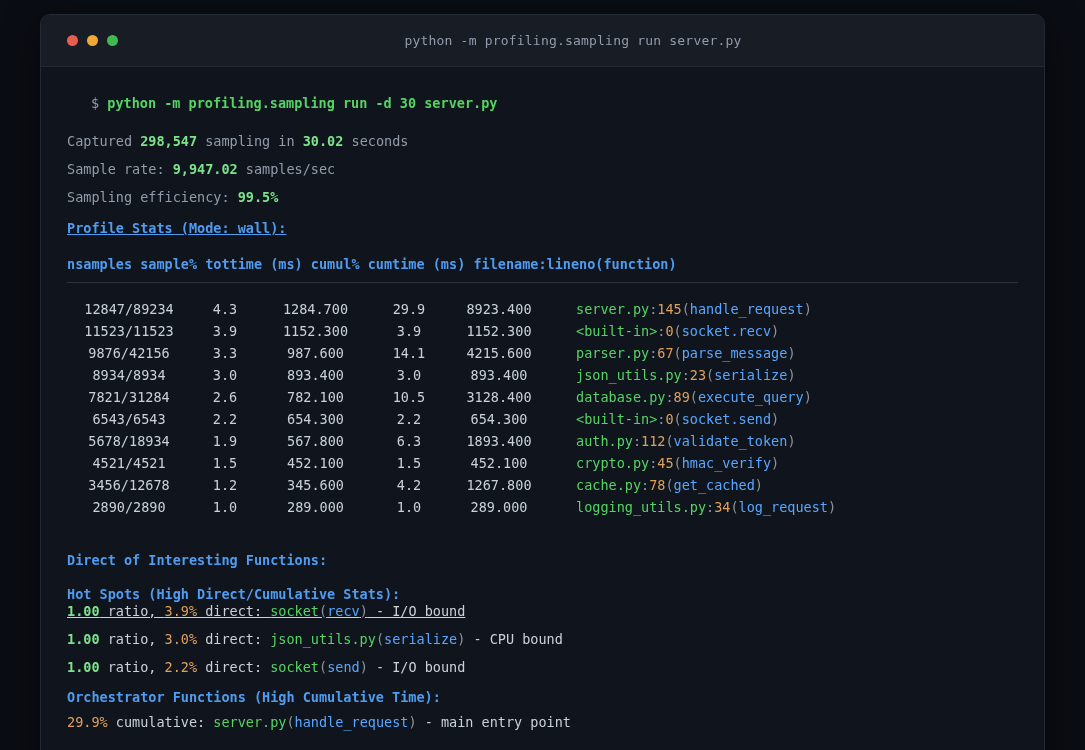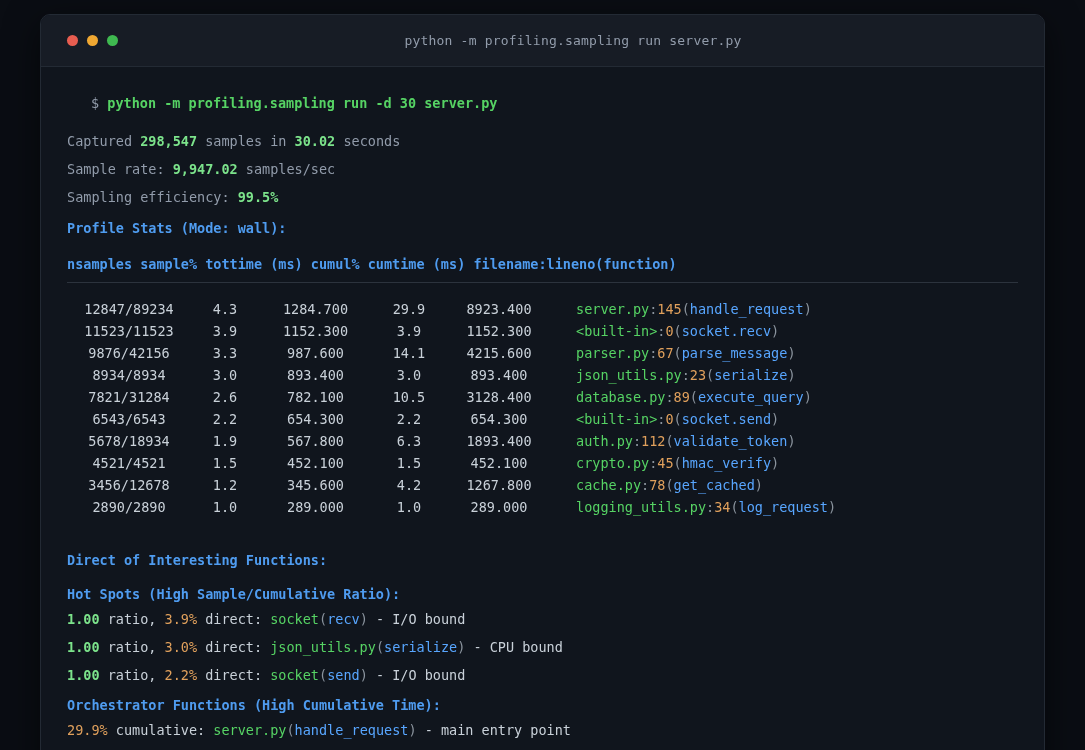--- a/index.html
+++ b/index.html
@@ -39,30 +39,30 @@
   .seg-bright{color:var(--bright);}
   .seg-num{color:var(--num); font-weight:bold;}
   .seg-gname{color:var(--gname);}
   .seg-cmd{color:var(--gname); font-weight:bold;}
   .seg-fblue{color:var(--fblue);}
   .seg-orange{color:var(--orange);}
   .seg-punct{color:var(--punct);}
   .heading{color:var(--headblue); font-weight:bold;}
   .cmdline{margin-bottom:21px;margin-left:24px;}
   .info{margin-bottom:11px;}
-  .mt-stats{margin-top:14px;}
+  .mt-stats{margin-top:14px;text-decoration:underline;}
   .colhead{margin-top:19px;}
   .rule{height:1px; background:var(--divider); margin-top:9px;}
   .ptable{margin-top:15px;}
   .prow{display:grid; grid-template-columns:124px 68px 113px 74px 106px 1fr; line-height:22px; white-space:pre;}
   .cell{text-align:center; color:var(--bright);}
   .cell.fn{text-align:left; padding-left:24px;}
   .sec-summary{margin-top:34px;}
   .sec-hotspots{margin-top:17px;}
-  .hs-first{margin-top:8px;}
+  .hs-first{margin-top:0;text-decoration:underline;}
   .hs{margin-bottom:11px;}
   .sec-orch{margin-top:13px;}
   .orch-first{margin-top:8px;}
   .orch{margin-bottom:7px;}
 </style>
 </head>
 <body>
 
 <div class="desktop">
   <div class="window">
@@ -72,21 +72,21 @@
         <span class="light yellow"></span>
         <span class="light green"></span>
       </div>
       <div class="title">python -m profiling.sampling run server.py</div>
     </div>
 
     <div class="content">
 
       <div class="line cmdline"><span class="seg-dim">$ </span><span class="seg-cmd">python -m profiling.sampling run -d 30 server.py</span></div>
 
-      <div class="line info"><span class="seg-dim">Captured </span><span class="seg-num">298,547</span><span class="seg-dim"> samples in </span><span class="seg-num">30.02</span><span class="seg-dim"> seconds</span></div>
+      <div class="line info"><span class="seg-dim">Captured </span><span class="seg-num">298,547</span><span class="seg-dim"> sampling in </span><span class="seg-num">30.02</span><span class="seg-dim"> seconds</span></div>
       <div class="line info"><span class="seg-dim">Sample rate: </span><span class="seg-num">9,947.02</span><span class="seg-dim"> samples/sec</span></div>
       <div class="line info"><span class="seg-dim">Sampling efficiency: </span><span class="seg-num">99.5%</span></div>
 
       <div class="line heading mt-stats">Profile Stats (Mode: wall):</div>
       <div class="line heading colhead">nsamples sample% tottime (ms) cumul% cumtime (ms) filename:lineno(function)</div>
       <div class="rule"></div>
 
       <div class="ptable" id="rows">
           <div class="prow"><span class="cell">12847/89234</span><span class="cell">4.3</span><span class="cell">1284.700</span><span class="cell">29.9</span><span class="cell">8923.400</span><span class="cell fn"><span class="seg-gname">server.py</span><span class="seg-punct">:</span><span class="seg-orange">145</span><span class="seg-punct">(</span><span class="seg-fblue">handle_request</span><span class="seg-punct">)</span></span></div>
           <div class="prow"><span class="cell">11523/11523</span><span class="cell">3.9</span><span class="cell">1152.300</span><span class="cell">3.9</span><span class="cell">1152.300</span><span class="cell fn"><span class="seg-gname">&lt;built-in&gt;</span><span class="seg-punct">:</span><span class="seg-orange">0</span><span class="seg-punct">(</span><span class="seg-fblue">socket.recv</span><span class="seg-punct">)</span></span></div>
@@ -95,21 +95,21 @@
           <div class="prow"><span class="cell">7821/31284</span><span class="cell">2.6</span><span class="cell">782.100</span><span class="cell">10.5</span><span class="cell">3128.400</span><span class="cell fn"><span class="seg-gname">database.py</span><span class="seg-punct">:</span><span class="seg-orange">89</span><span class="seg-punct">(</span><span class="seg-fblue">execute_query</span><span class="seg-punct">)</span></span></div>
           <div class="prow"><span class="cell">6543/6543</span><span class="cell">2.2</span><span class="cell">654.300</span><span class="cell">2.2</span><span class="cell">654.300</span><span class="cell fn"><span class="seg-gname">&lt;built-in&gt;</span><span class="seg-punct">:</span><span class="seg-orange">0</span><span class="seg-punct">(</span><span class="seg-fblue">socket.send</span><span class="seg-punct">)</span></span></div>
           <div class="prow"><span class="cell">5678/18934</span><span class="cell">1.9</span><span class="cell">567.800</span><span class="cell">6.3</span><span class="cell">1893.400</span><span class="cell fn"><span class="seg-gname">auth.py</span><span class="seg-punct">:</span><span class="seg-orange">112</span><span class="seg-punct">(</span><span class="seg-fblue">validate_token</span><span class="seg-punct">)</span></span></div>
           <div class="prow"><span class="cell">4521/4521</span><span class="cell">1.5</span><span class="cell">452.100</span><span class="cell">1.5</span><span class="cell">452.100</span><span class="cell fn"><span class="seg-gname">crypto.py</span><span class="seg-punct">:</span><span class="seg-orange">45</span><span class="seg-punct">(</span><span class="seg-fblue">hmac_verify</span><span class="seg-punct">)</span></span></div>
           <div class="prow"><span class="cell">3456/12678</span><span class="cell">1.2</span><span class="cell">345.600</span><span class="cell">4.2</span><span class="cell">1267.800</span><span class="cell fn"><span class="seg-gname">cache.py</span><span class="seg-punct">:</span><span class="seg-orange">78</span><span class="seg-punct">(</span><span class="seg-fblue">get_cached</span><span class="seg-punct">)</span></span></div>
           <div class="prow"><span class="cell">2890/2890</span><span class="cell">1.0</span><span class="cell">289.000</span><span class="cell">1.0</span><span class="cell">289.000</span><span class="cell fn"><span class="seg-gname">logging_utils.py</span><span class="seg-punct">:</span><span class="seg-orange">34</span><span class="seg-punct">(</span><span class="seg-fblue">log_request</span><span class="seg-punct">)</span></span></div>
         </div>
 
       <div class="line heading sec-summary">Direct of Interesting Functions:</div>
 
-      <div class="line heading sec-hotspots">Hot Spots (High Sample/Cumulative Ratio):</div>
+      <div class="line heading sec-hotspots">Hot Spots (High Direct/Cumulative Stats):</div>
       <div id="hotspots">
           <div class="line hs hs-first"><span class="seg-num">1.00</span><span class="seg-bright"> ratio, </span><span class="seg-orange">3.9%</span><span class="seg-bright"> direct: </span><span class="seg-gname">socket</span><span class="seg-punct">(</span><span class="seg-fblue">recv</span><span class="seg-punct">)</span><span class="seg-bright"> - I/O bound</span></div>
           <div class="line hs"><span class="seg-num">1.00</span><span class="seg-bright"> ratio, </span><span class="seg-orange">3.0%</span><span class="seg-bright"> direct: </span><span class="seg-gname">json_utils.py</span><span class="seg-punct">(</span><span class="seg-fblue">serialize</span><span class="seg-punct">)</span><span class="seg-bright"> - CPU bound</span></div>
           <div class="line hs"><span class="seg-num">1.00</span><span class="seg-bright"> ratio, </span><span class="seg-orange">2.2%</span><span class="seg-bright"> direct: </span><span class="seg-gname">socket</span><span class="seg-punct">(</span><span class="seg-fblue">send</span><span class="seg-punct">)</span><span class="seg-bright"> - I/O bound</span></div>
         </div>
 
       <div class="line heading sec-orch">Orchestrator Functions (High Cumulative Time):</div>
       <div id="orchestrators">
           <div class="line orch orch-first"><span class="seg-orange">29.9%</span><span class="seg-bright"> cumulative: </span><span class="seg-gname">server.py</span><span class="seg-punct">(</span><span class="seg-fblue">handle_request</span><span class="seg-punct">)</span><span class="seg-bright"> - main entry point</span></div>
         </div>

